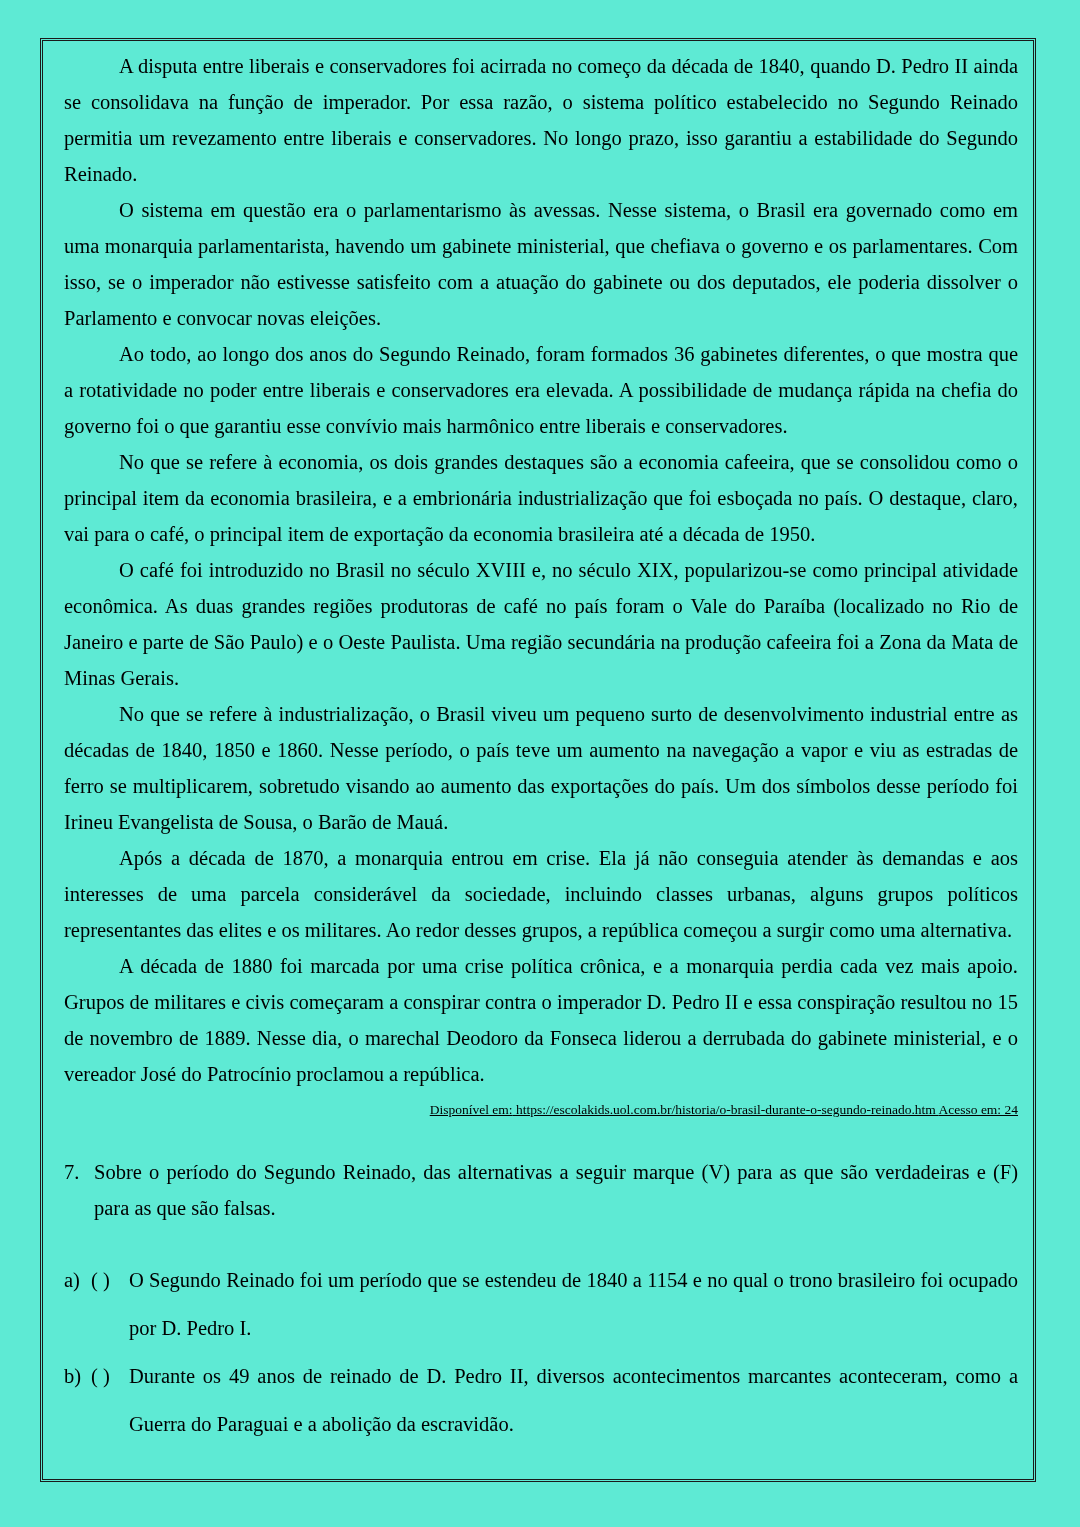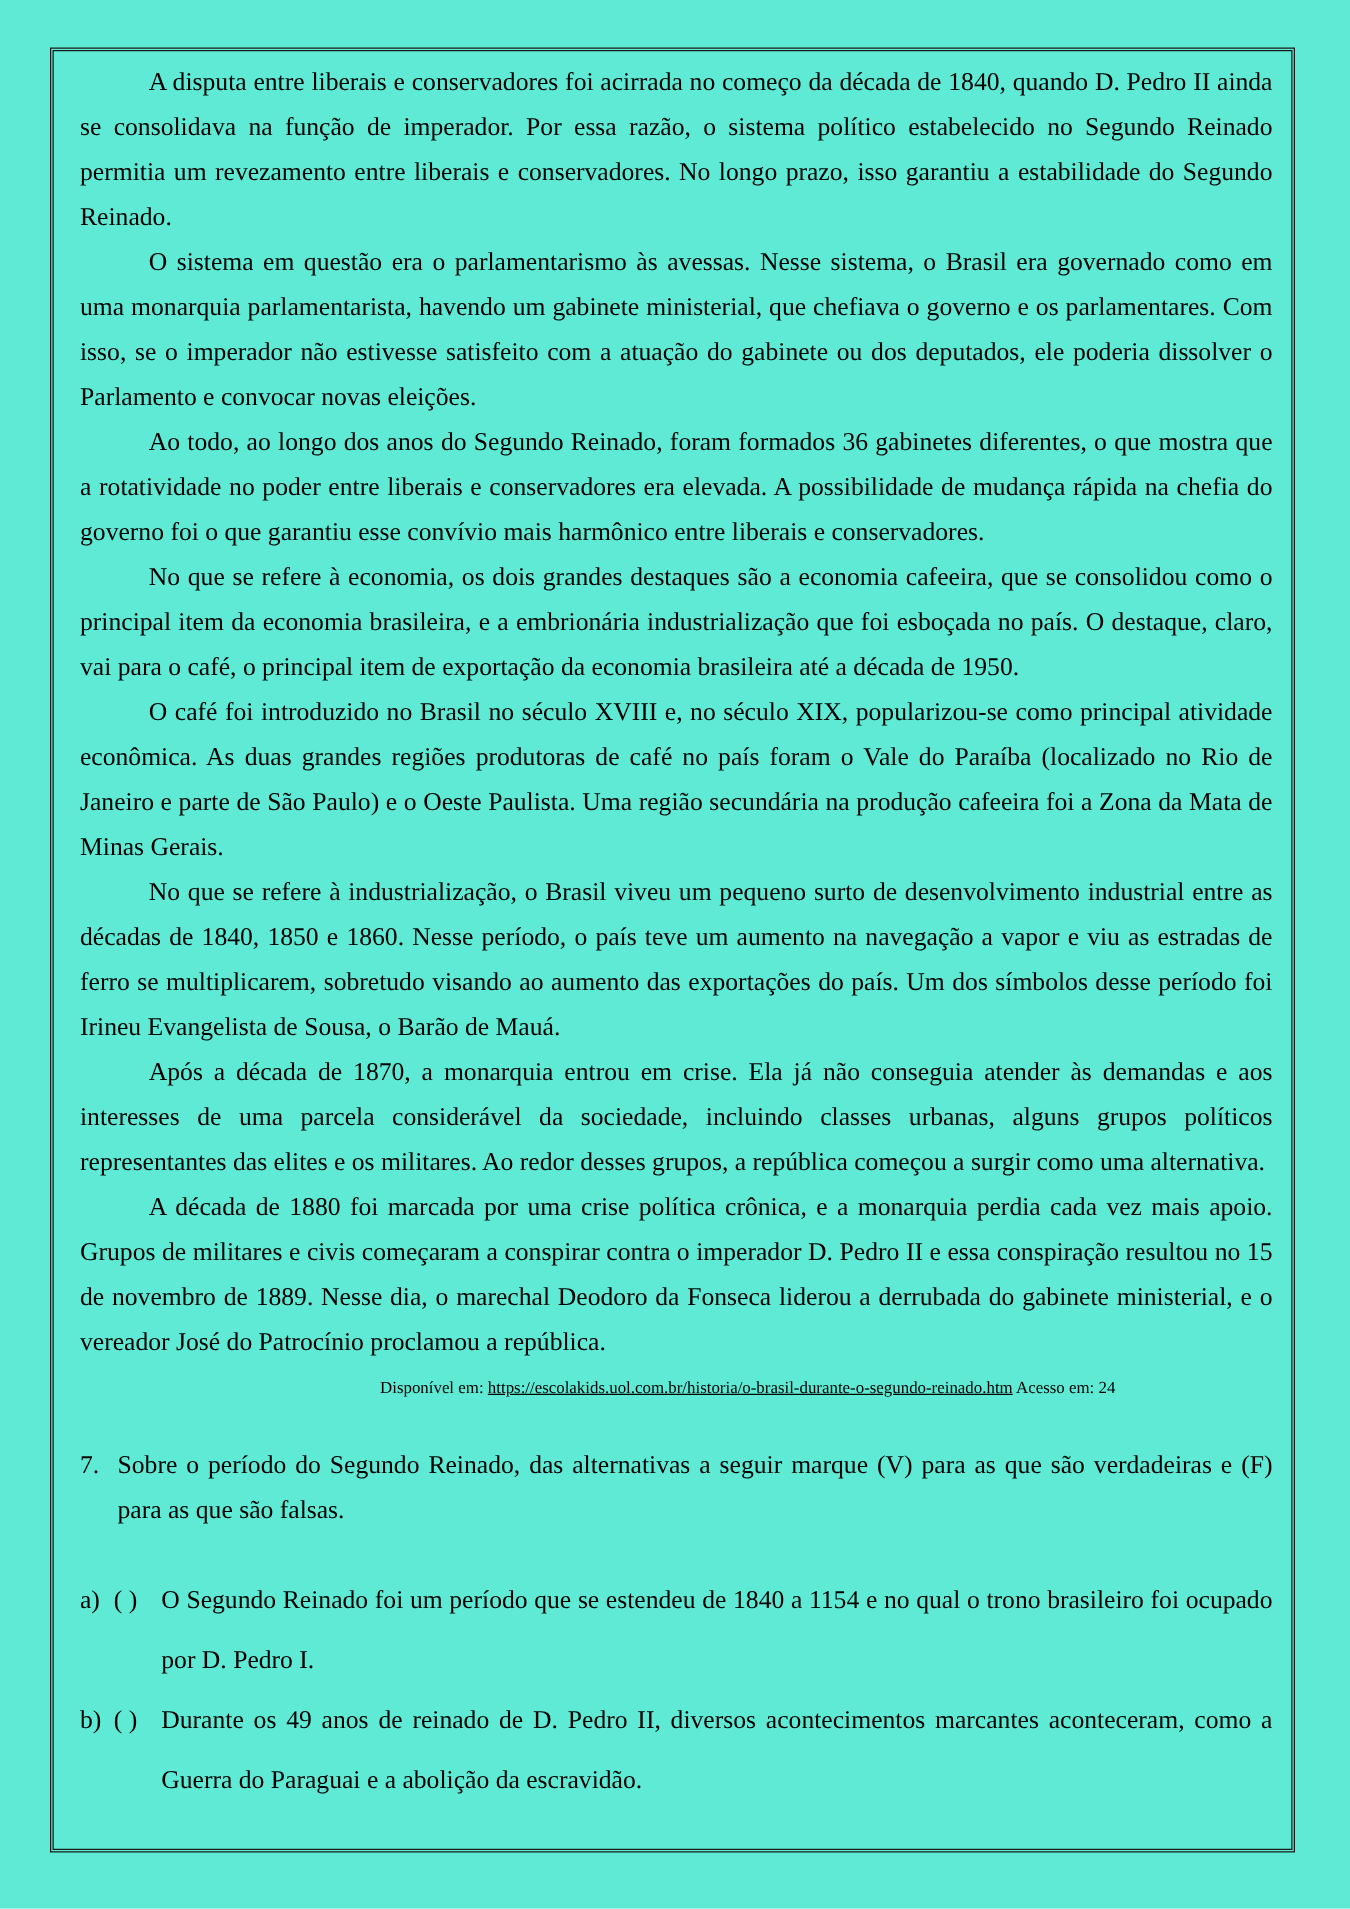--- a/index.html
+++ b/index.html
@@ -52,22 +52,23 @@
     margin: 0;
     text-indent: 55px;
     text-align: justify;
   }
 
   
   .source {
     margin-top: 8px;
     font-size: 13.5px;
     line-height: 20px;
-    text-align: left;
+    text-align: right;
     padding-left: 240px;
+    text-decoration: underline;
   }
 
   .source .url {
     text-decoration: underline;
   }
 
   
   .question-block {
     margin-top: 34px;
     font-size: 20.5px;

